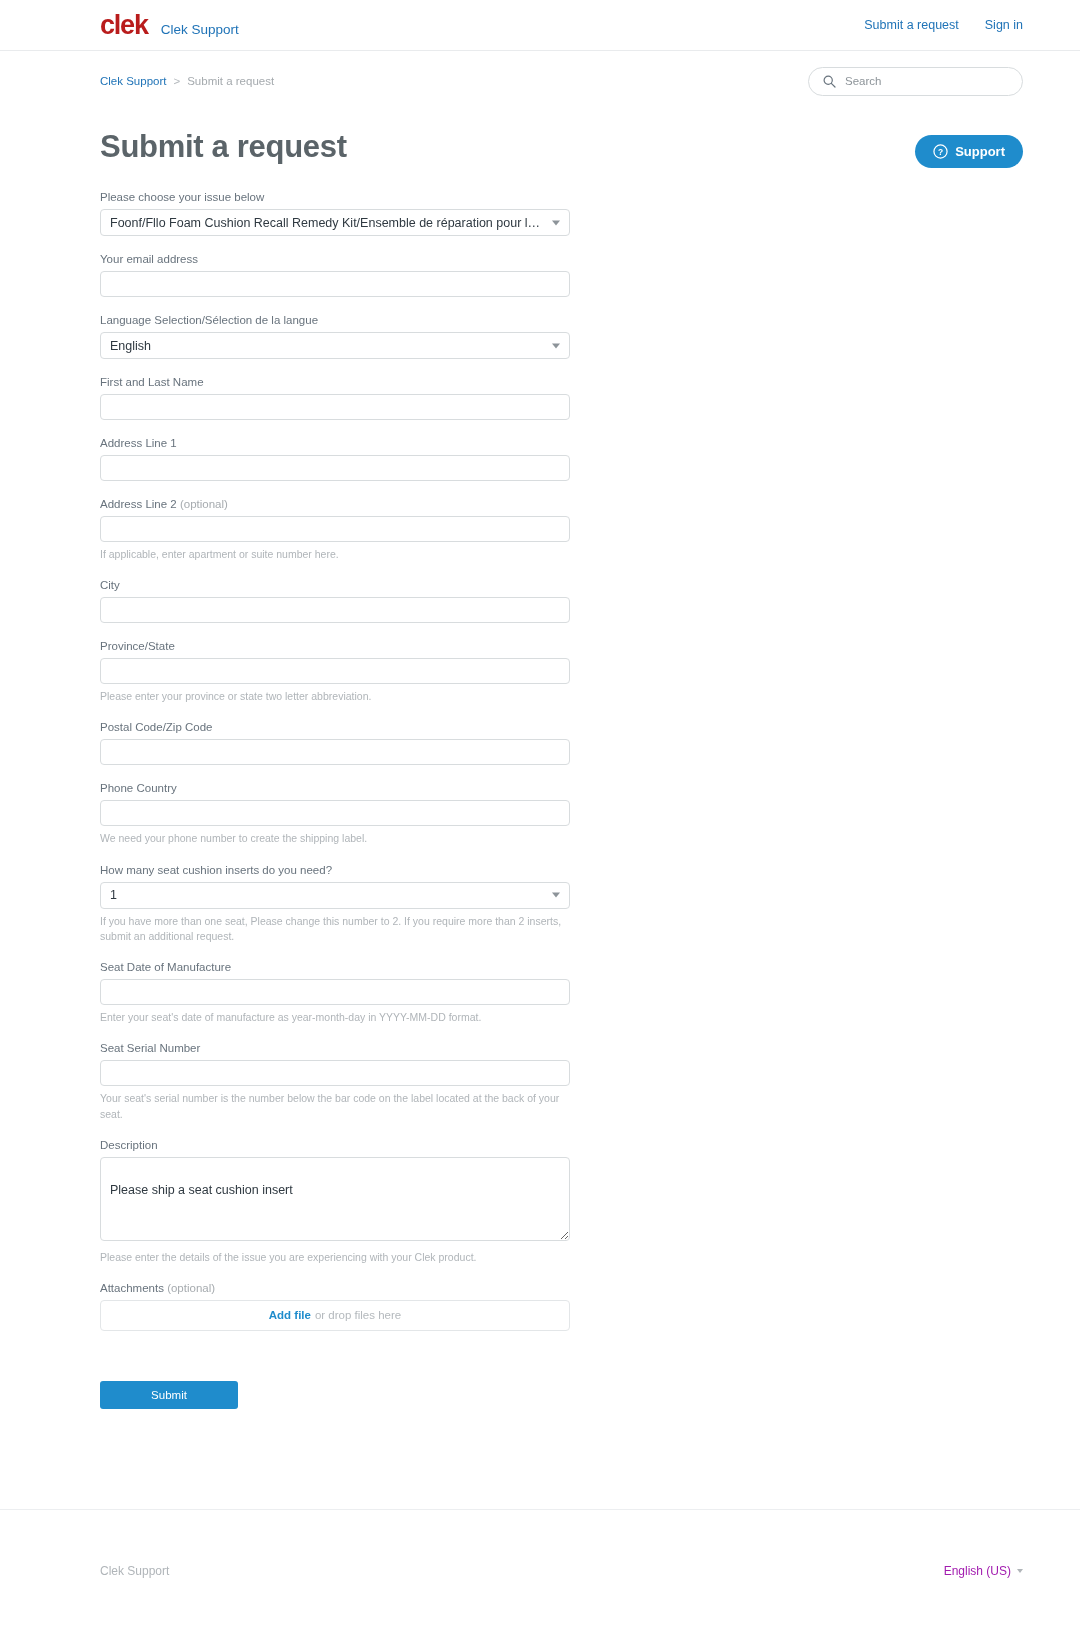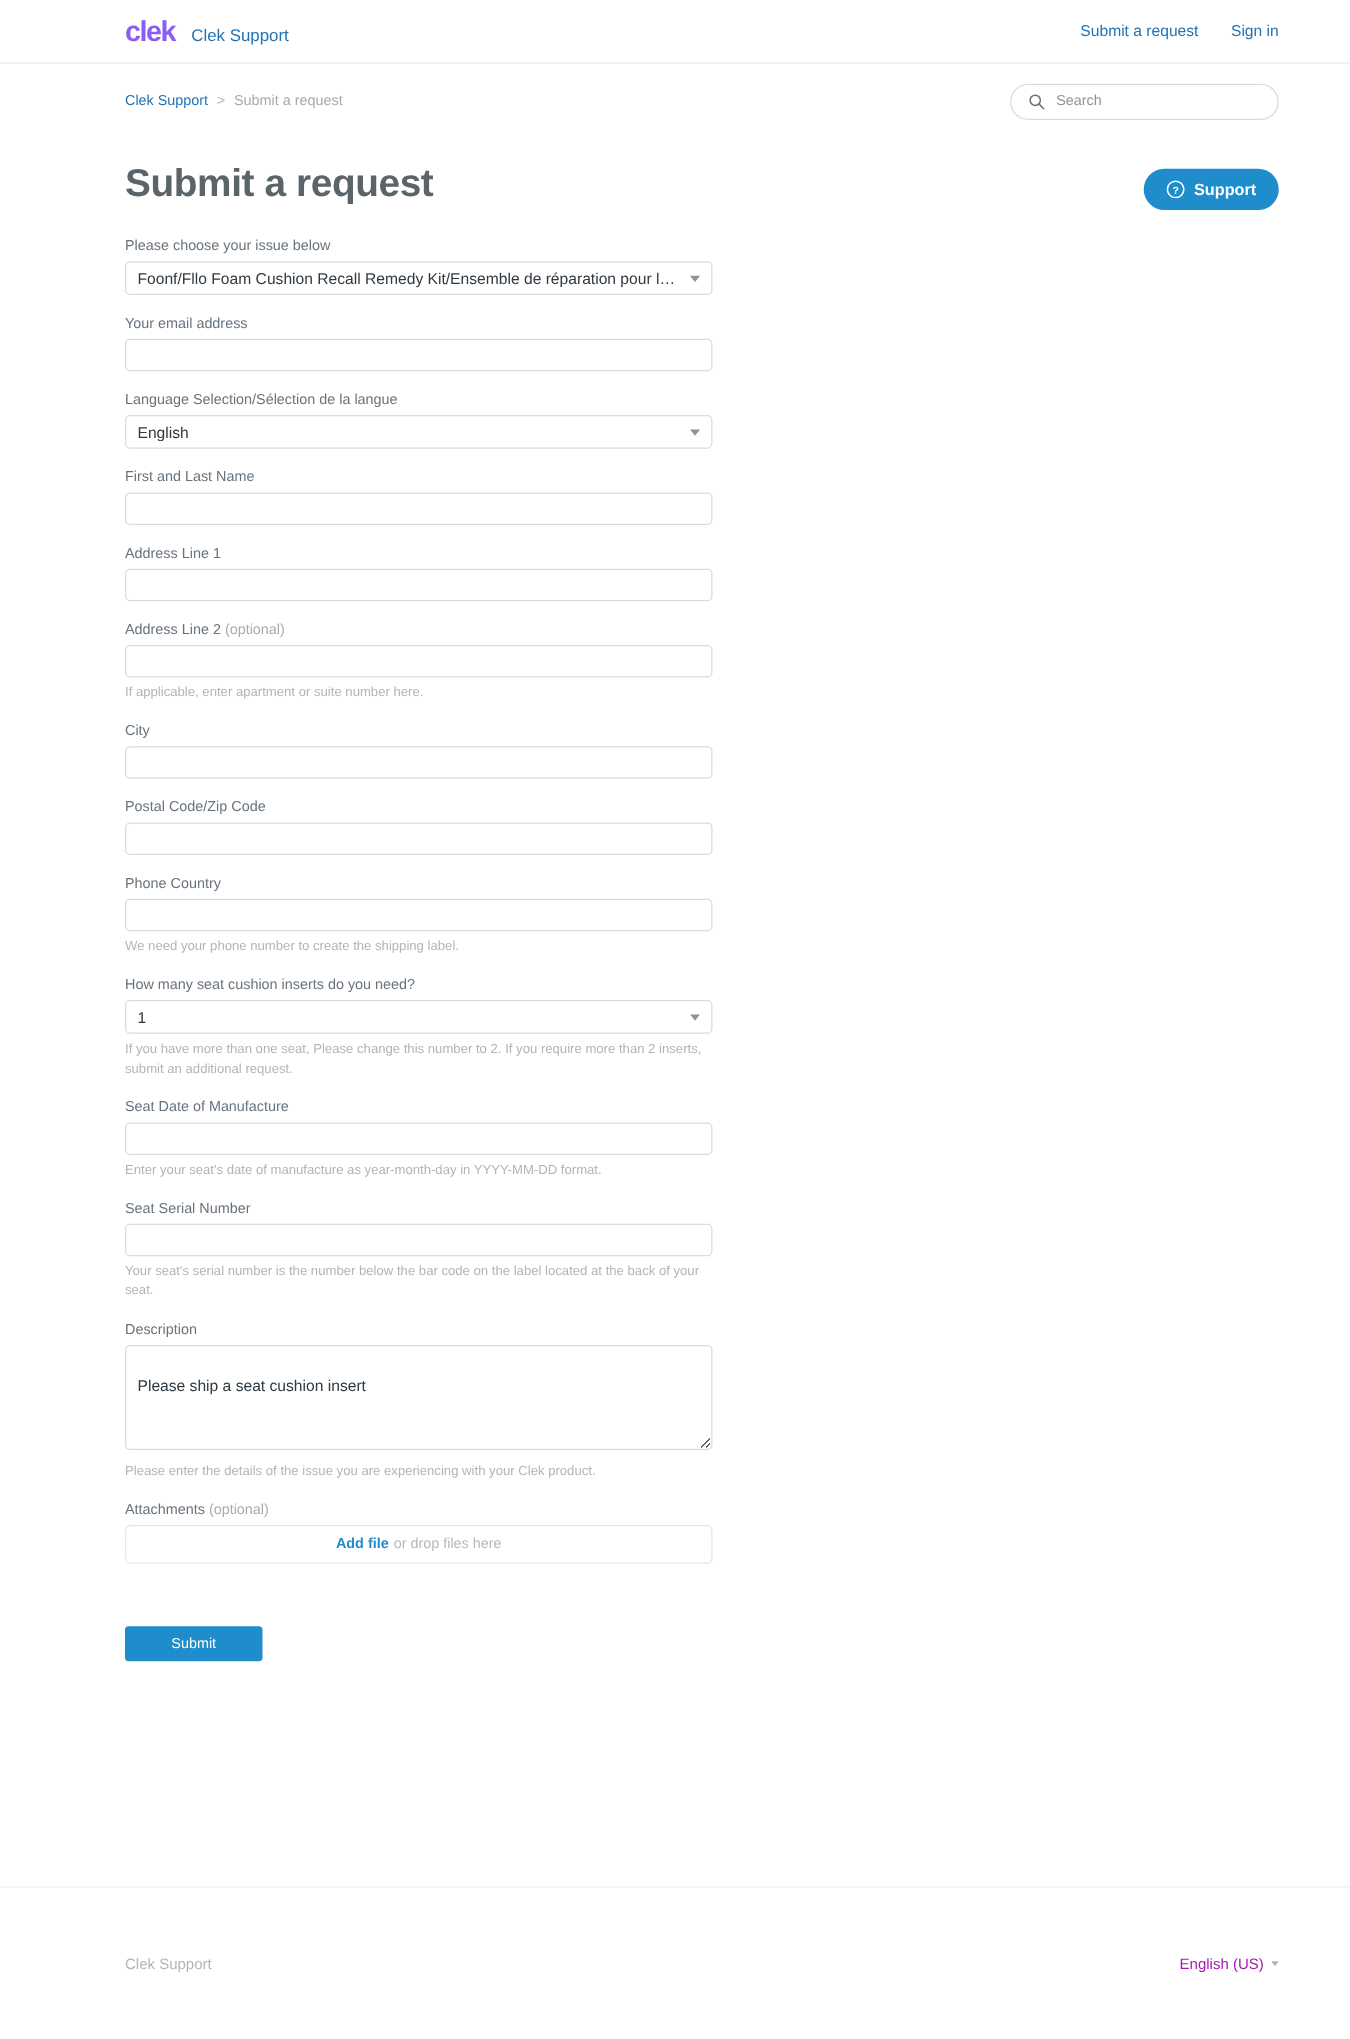--- a/index.html
+++ b/index.html
@@ -21,23 +21,23 @@
     align-items: center;
     padding: 0 57px 0 100px;
     position: relative;
   }
   .brand {
     display: flex;
     align-items: baseline;
     gap: 13px;
   }
   .logo-text {
-    font-size: 23px;
+    font-size: 27px;
     font-weight: 700;
-    color: #8b5cf6;
+    color: #b91c1c;
     letter-spacing: -1.2px;
     line-height: 1;
   }
   .brand-name {
     font-size: 13.5px;
     color: #1f73b7;
     font-weight: 400;
   }
   .top-nav {
     margin-left: auto;
@@ -201,21 +201,21 @@
     background: #fff;
     cursor: pointer;
   }
   .dropzone .add-file {
     color: #1f8ccc;
     font-weight: 700;
   }
 
   .submit-btn {
     margin-top: 33px;
-    width: 110px;
+    width: 138px;
     height: 28px;
     background: #1f8ccc;
     border: none;
     border-radius: 3px;
     color: #ffffff;
     font-size: 11.5px;
     font-family: "Liberation Sans", sans-serif;
     cursor: pointer;
   }
 
@@ -337,20 +337,25 @@
       <div class="hint">If applicable, enter apartment or suite number here.</div>
     </div>
 
     
     <div class="field">
       <label class="field-label">City</label>
       <input class="text-input" type="text" value="" style="">
     </div>
 
     
+    <div class="field">
+      <label class="field-label">Province/State</label>
+      <input class="text-input" type="text" value="" style="">
+      <div class="hint">Please enter your province or state two letter abbreviation.</div>
+    </div>
 
     
     <div class="field">
       <label class="field-label">Postal Code/Zip Code</label>
       <input class="text-input" type="text" value="" style="">
     </div>
 
     
 
     

